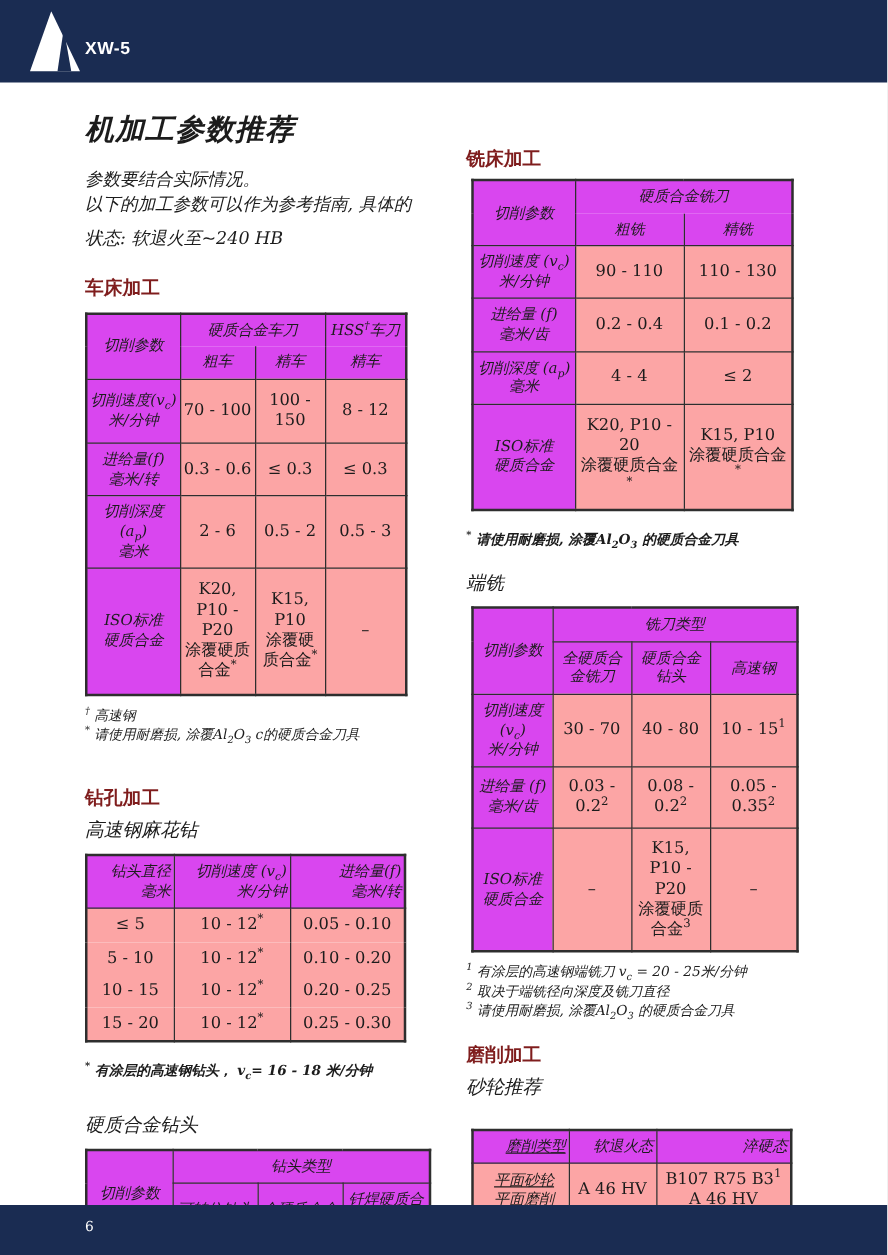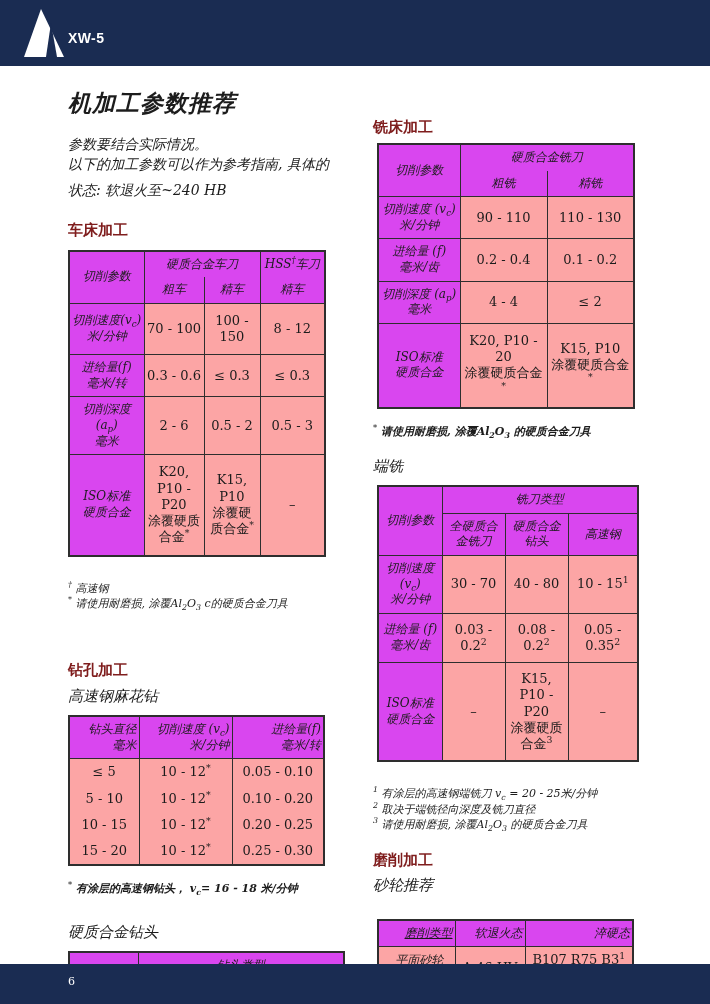--- a/index.html
+++ b/index.html
@@ -63,22 +63,22 @@
   .nt { border-top:none !important; }
   
   table.open tbody td { border-top:none; border-bottom:none; padding-top:5px; padding-bottom:5px; }
   table.open thead th { border-bottom:1px solid #2e2e2e;text-align:right; }
   .lbl-left { text-align:right; padding-left:7px !important;text-decoration:underline; }
   
   .turning-table td.val { padding:9px 2px; }
   .face-table td.val { padding:9px 2px; }
   .end-table td.val, .carbide-table td.val { padding:8px 2px; }
   .grind-table td { padding:6px 2px; }
-  .mt8{margin-top:24px;} .mt9{margin-top:15px;font-weight:bold;}
-  .mt18{margin-top:18px;} .mt21{margin-top:21px;} .mt26{margin-top:26px;} .mt42{margin-top:50px;}
+  .mt8{margin-top:8px;} .mt9{margin-top:15px;font-weight:bold;}
+  .mt18{margin-top:18px;} .mt21{margin-top:21px;} .mt26{margin-top:26px;} .mt42{margin-top:34px;}
   .mb6{margin-bottom:6px;} .mb8{margin-bottom:24px;} .mb9{margin-bottom:9px;} .mb10{margin-bottom:10px;}
   .tbl-indent{margin-left:4px;}
 </style>
 </head>
 <body>
 
 <div class="page">
 
   <div class="header-bar">
     <span class="logo">

